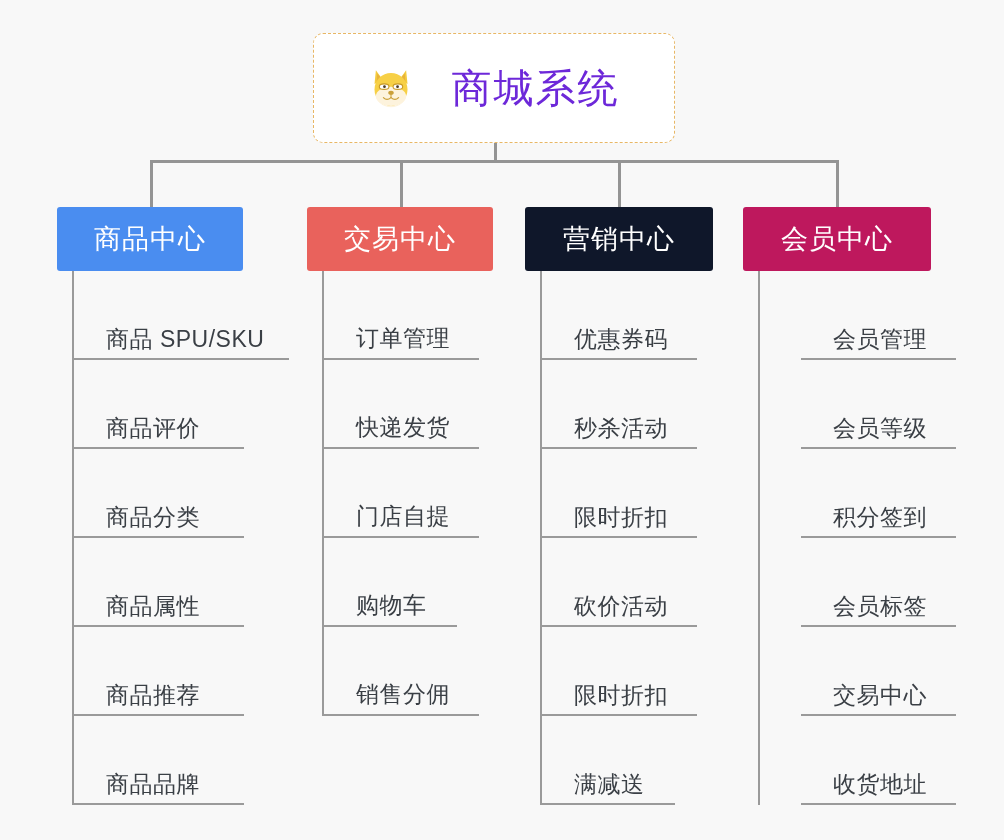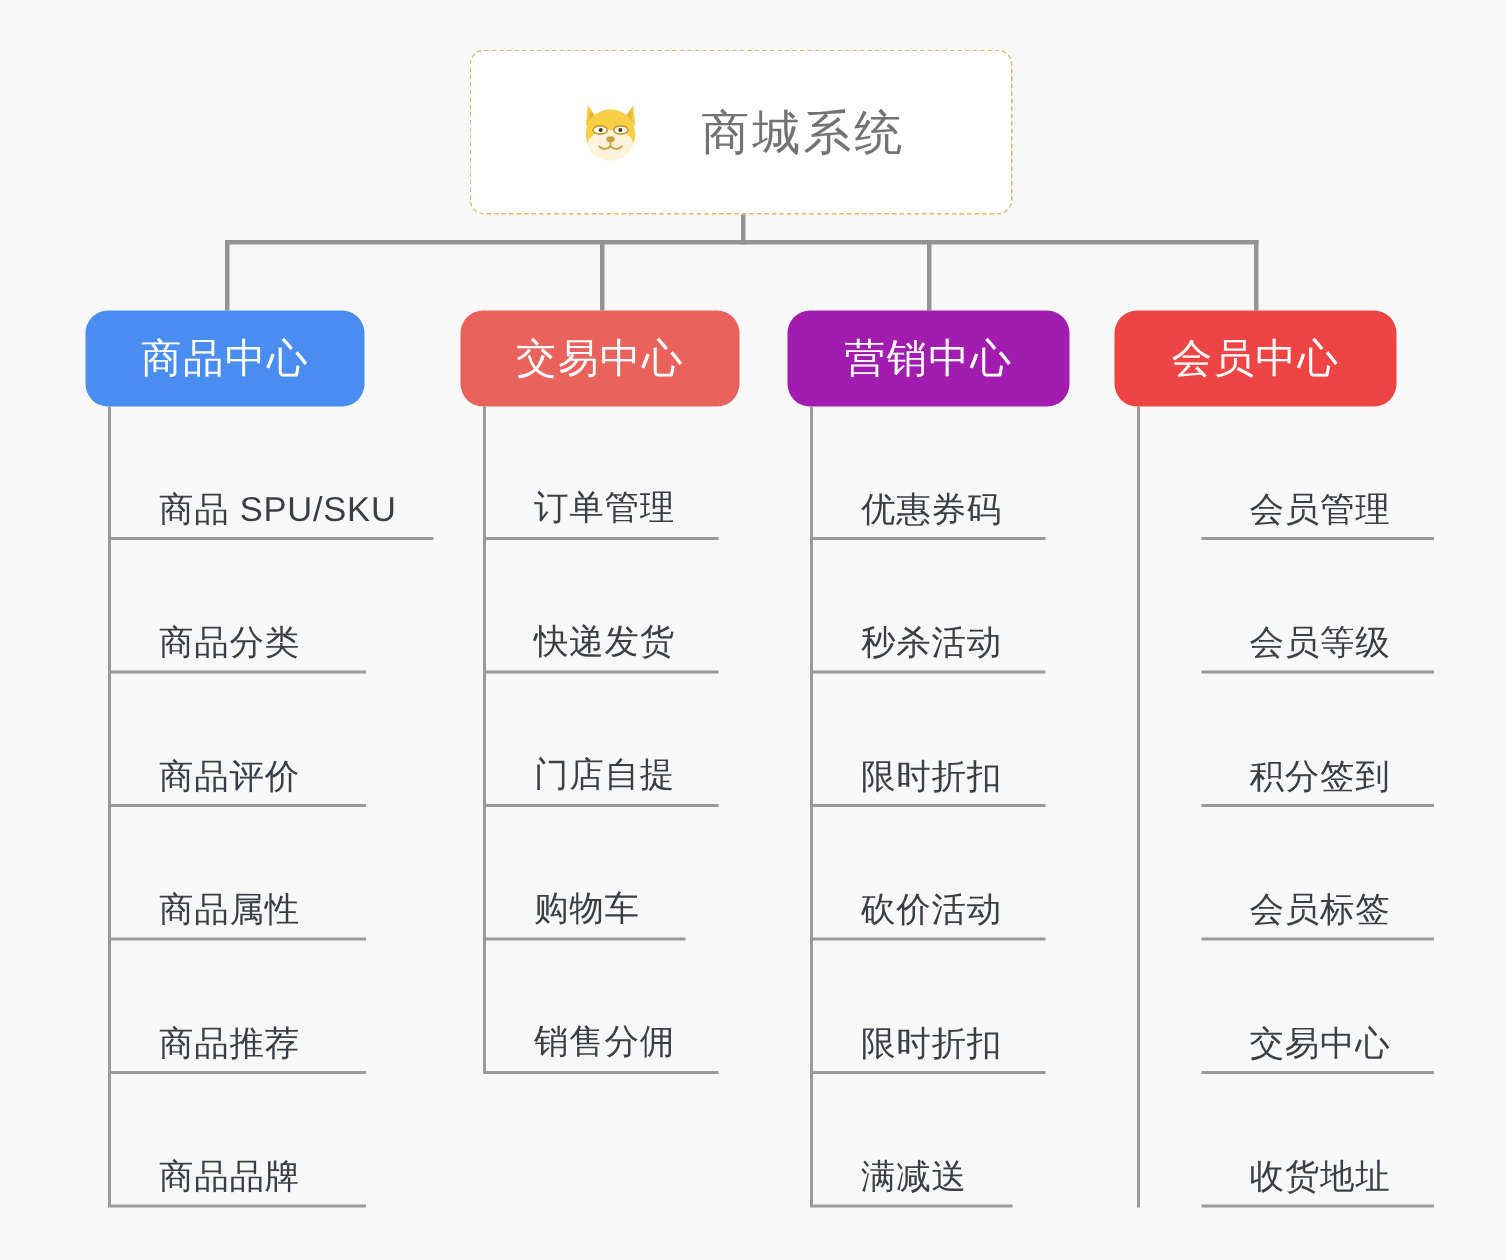--- a/index.html
+++ b/index.html
@@ -37,22 +37,22 @@
     justify-content: center;
     gap: 14px;
   }
   .root-emoji {
     font-size: 40px;
     line-height: 1;
     display: block;
   }
   .root-emoji svg { display: block; }
   .root-title {
-    font-size: 32px;
-    color: #737373;
+    font-size: 40px;
+    color: #6d28d9;
     letter-spacing: 2px;
     line-height: 1;
     white-space: nowrap;
     margin-left: 25px;
   }
 
   
   .conn-stem {
     position: absolute;
     left: 494px;
@@ -87,33 +87,33 @@
     top: 207px;
   }
   .branch.b1 { left: 57px;  width: 230px; }
   .branch.b2 { left: 307px; width: 210px; font-family: Liberation Serif, serif; }
   .branch.b3 { left: 525px; width: 210px; }
   .branch.b4 { left: 743px; width: 210px; }
 
   .cat-box {
     box-sizing: border-box;
     height: 64px;
-    border-radius: 15px;
+    border-radius: 3px;
     display: flex;
     align-items: center;
     justify-content: center;
     color: #ffffff;
     font-size: 27px;
     letter-spacing: 1px;
     white-space: nowrap;
   }
   .branch.b1 .cat-box { width: 186px; background: #4a8df0; }
   .branch.b2 .cat-box { width: 186px; background: #e9625c; }
-  .branch.b3 .cat-box { width: 188px; background: #a21caf; }
-  .branch.b4 .cat-box { width: 188px; background: #ef4444; }
+  .branch.b3 .cat-box { width: 188px; background: #0f172a; }
+  .branch.b4 .cat-box { width: 188px; background: #be185d; }
 
   
   .leaf-list {
     margin: 0;
     padding: 0;
     list-style: none;
     position: relative;
     margin-left: 15px;
     border-left: 2.5px solid #9a9a9a;
   }
@@ -181,24 +181,24 @@
   <div class="conn-drop d3"></div>
   <div class="conn-drop d4"></div>
 
   <div class="branch b1">
     <div class="cat-box">商品中心</div>
     <ul class="leaf-list">
       <li class="leaf-item">
           <span class="leaf-label">商品 SPU/SKU</span>
         </li>
       <li class="leaf-item w-narrow">
+          <span class="leaf-label">商品评价</span>
+        </li>
+      <li class="leaf-item w-narrow">
           <span class="leaf-label">商品分类</span>
-        </li>
-      <li class="leaf-item w-narrow">
-          <span class="leaf-label">商品评价</span>
         </li>
       <li class="leaf-item w-narrow">
           <span class="leaf-label">商品属性</span>
         </li>
       <li class="leaf-item w-narrow">
           <span class="leaf-label">商品推荐</span>
         </li>
       <li class="leaf-item w-narrow">
           <span class="leaf-label">商品品牌</span>
         </li>

